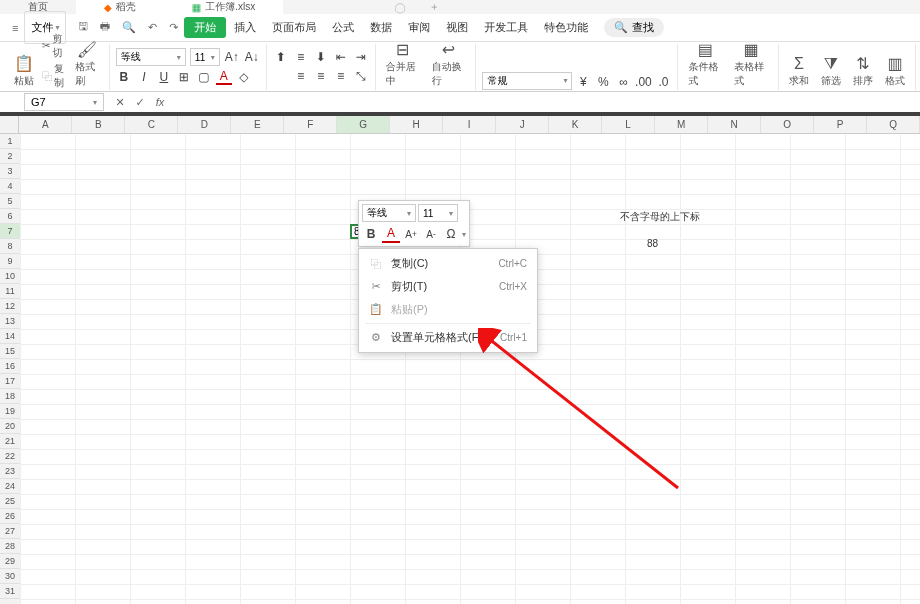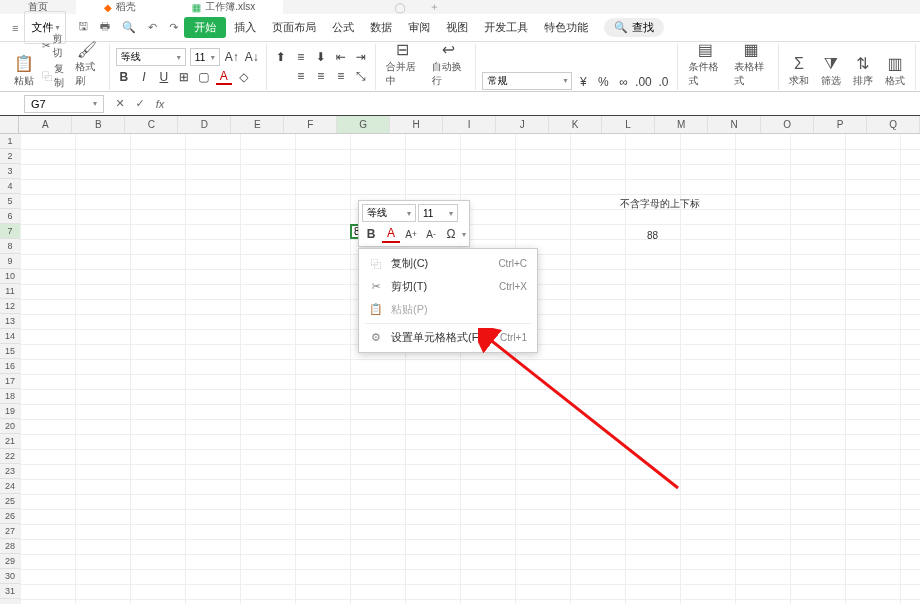--- a/index.html
+++ b/index.html
@@ -28,21 +28,21 @@
 .small-col { display: flex; flex-direction: column; gap: 2px; font-size: 10px; color: #555; }
 .small-btn { display: flex; align-items: center; gap: 2px; }
 .font-box { border: 1px solid #ccc; height: 18px; font-size: 10px; padding: 0 4px; display: flex; align-items: center; }
 .font-name { width: 70px; }
 .font-size { width: 30px; }
 .fmt-row { display: flex; gap: 4px; align-items: center; }
 .fmt-ic { width: 16px; height: 16px; display: flex; align-items: center; justify-content: center; font-size: 12px; color: #444; }
 .num-box { border: 1px solid #ccc; height: 18px; width: 90px; font-size: 10px; padding: 0 4px; display: flex; align-items: center; }
 
 
-.formula-bar { height: 24px; display: flex; align-items: center; border-bottom: 1px solid #404040; font-size: 11px; }
+.formula-bar { height: 24px; display: flex; align-items: center; border-bottom: 4px solid #404040; font-size: 11px; }
 .name-box { width: 80px; border: 1px solid #ccc; margin: 0 6px 0 24px; height: 18px; display: flex; align-items: center; padding: 0 6px; justify-content: space-between; }
 .fb-btn { width: 20px; text-align: center; color: #666; }
 .formula-input { flex: 1; padding: 0 6px; }
 .formula-input .sel { background: #3c74d8; color: #fff; }
 
 
 .grid-wrap { position: relative; }
 .col-headers { display: flex; height: 18px; font-size: 10px; color: #555; border-bottom: 1px solid #ccc; }
 .rowhead-spacer { width: 20px; border-right: 1px solid #ccc; background: #f2f2f2; }
 .colh { width: 55px; text-align: center; border-right: 1px solid #e0e0e0; background: #f2f2f2; line-height: 18px; }
@@ -345,22 +345,22 @@
           <div class="gridline-v" style="left: 660px;"></div>
           <div class="gridline-v" style="left: 715px;"></div>
           <div class="gridline-v" style="left: 770px;"></div>
           <div class="gridline-v" style="left: 825px;"></div>
           <div class="gridline-v" style="left: 880px;"></div>
         </div>
       <div class="sel-cell" style="left:330px;top:90px;width:55px;height:15px">
         <span>8α</span>
         <span style="position:absolute;right:-6px;top:2px;font-size:9px;color:#777">◧</span>
       </div>
-      <div class="cell" style="left:560px;top:62px;width:160px;height:15px;color:#333">不含字母的上下标</div>
-      <div class="cell" style="left:605px;top:94px;width:55px;height:15px;color:#333">88</div>
+      <div class="cell" style="left:560px;top:75px;width:160px;height:15px;color:#333">不含字母的上下标</div>
+      <div class="cell" style="left:605px;top:102px;width:55px;height:15px;color:#333">88</div>
     </div>
   </div>
 </div>
 
 <div class="mini-toolbar" style="left:358px;top:200px">
   <div class="mini-row">
     <div class="mini-font" style="width:54px">
         <span>等线</span>
         <span class="drop-caret" style="margin-left:auto">▾</span>
       </div>

